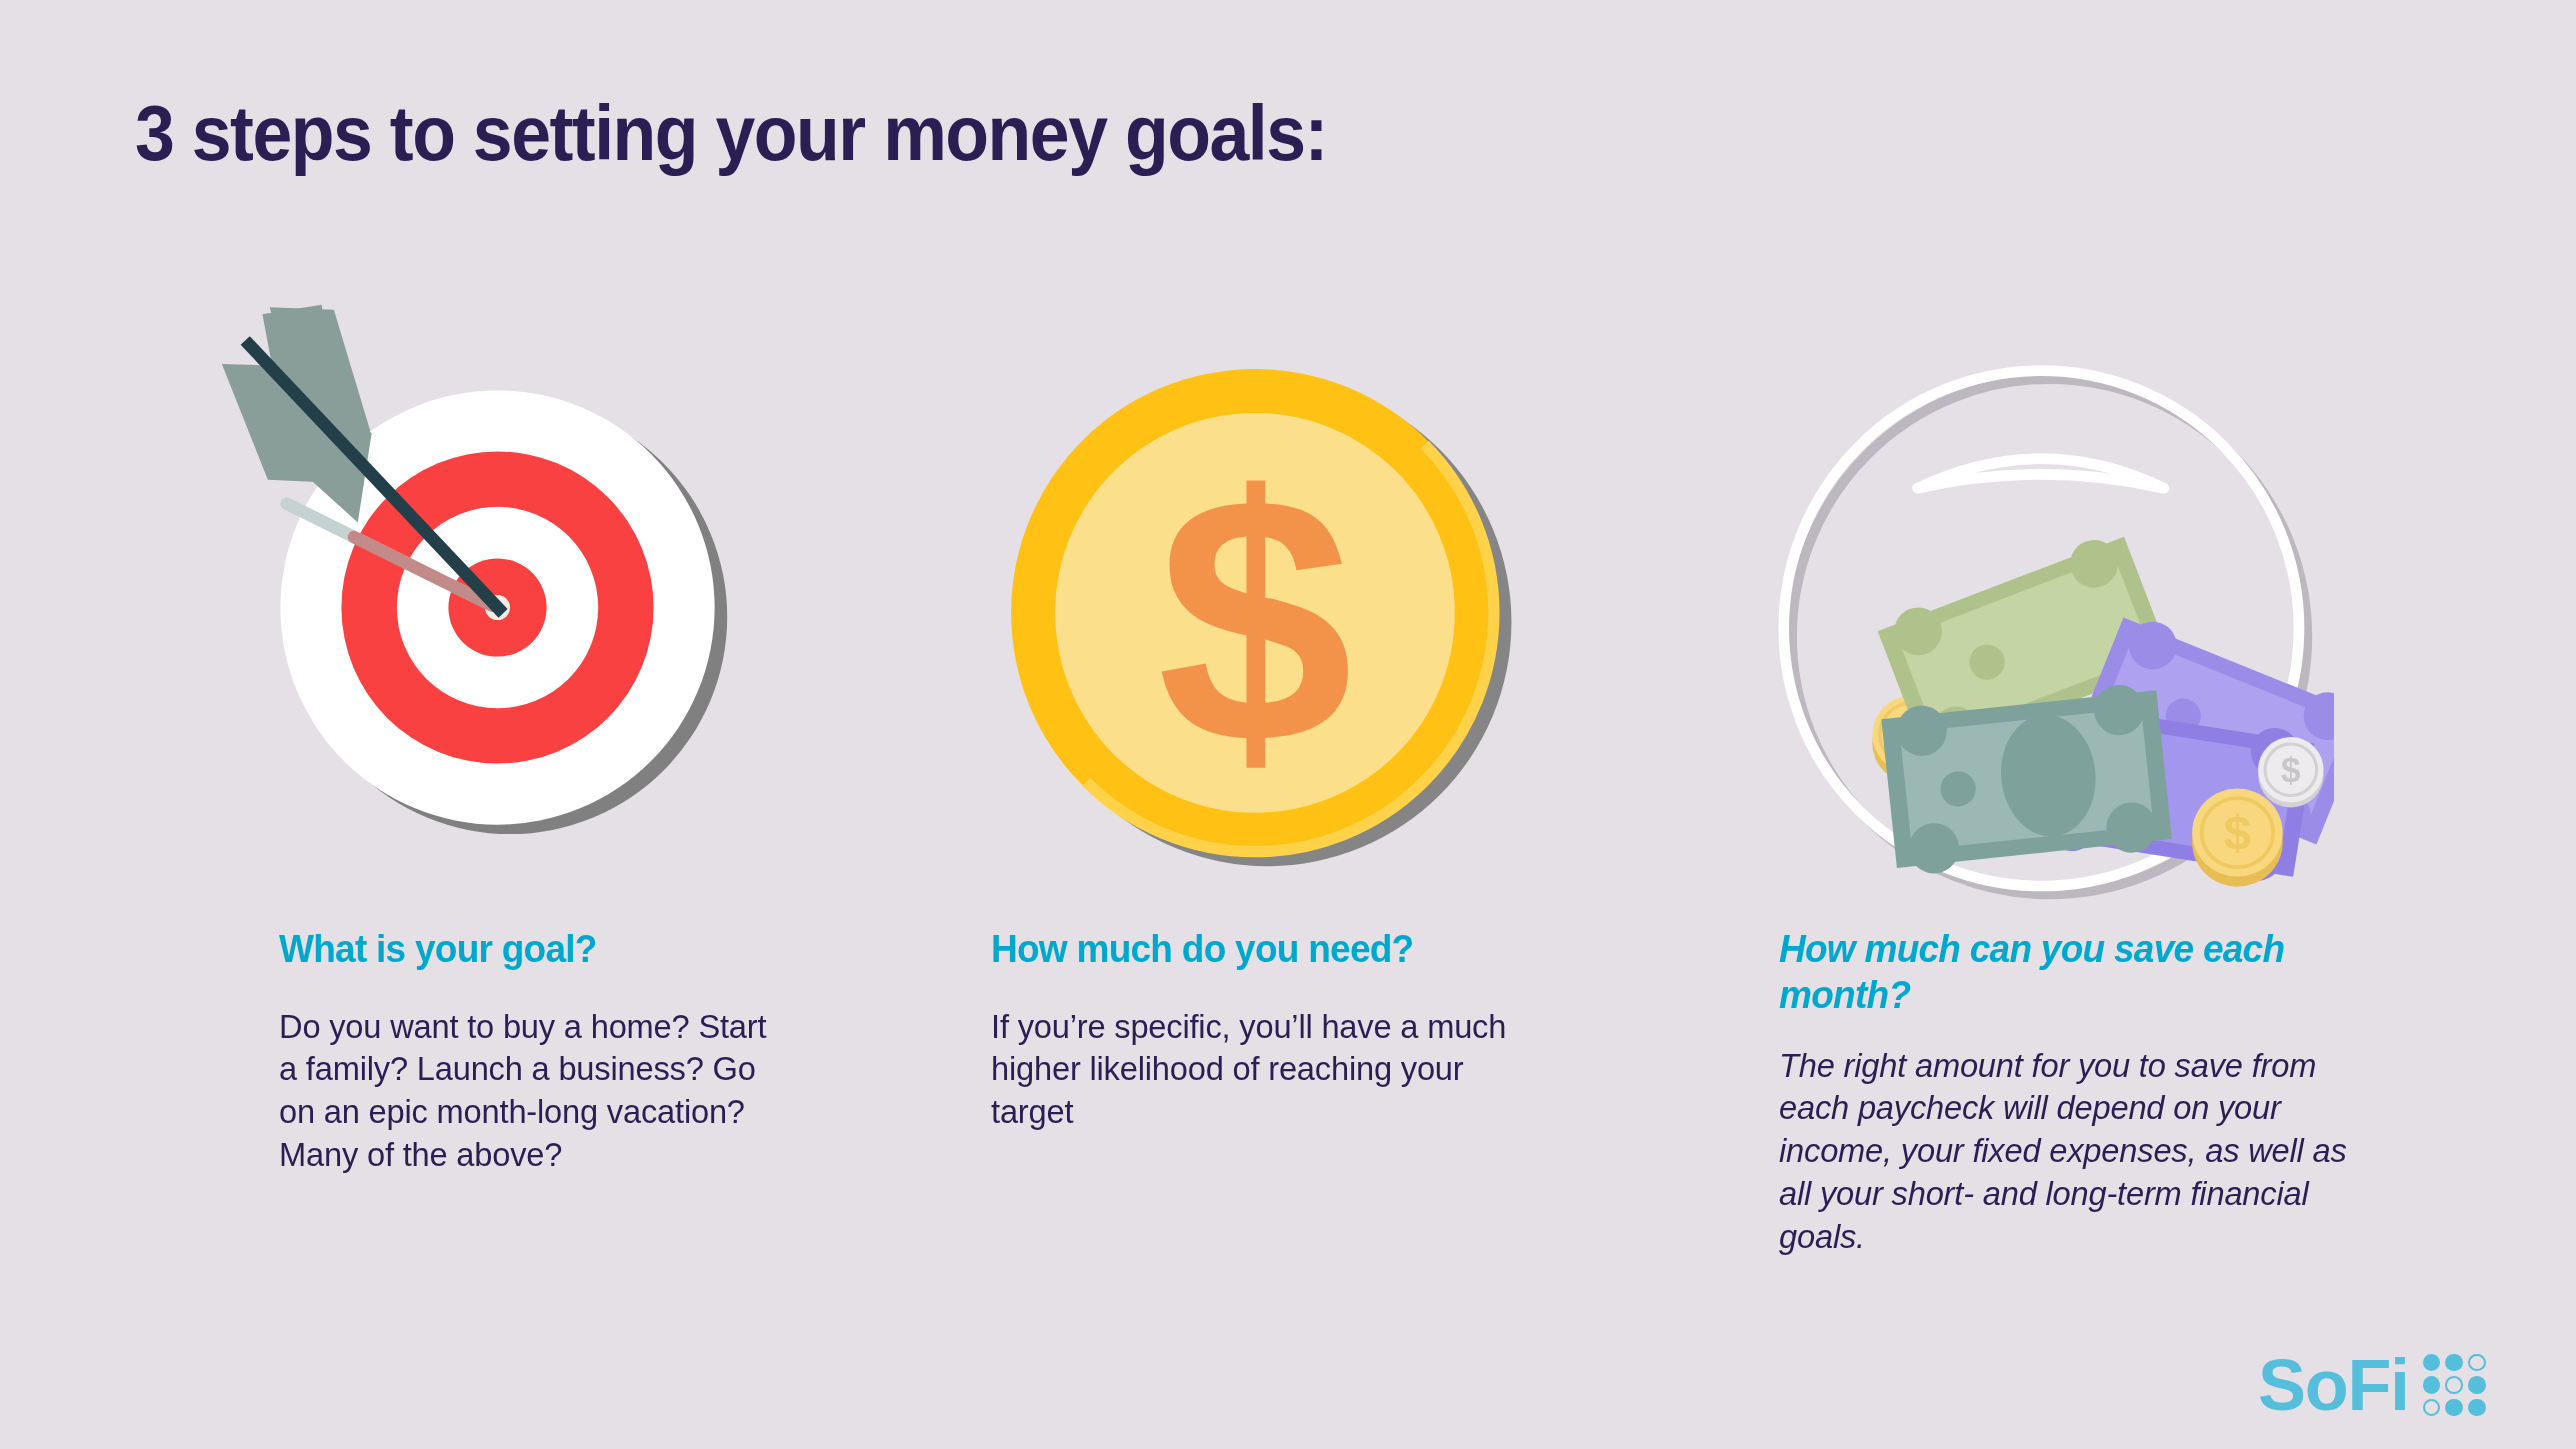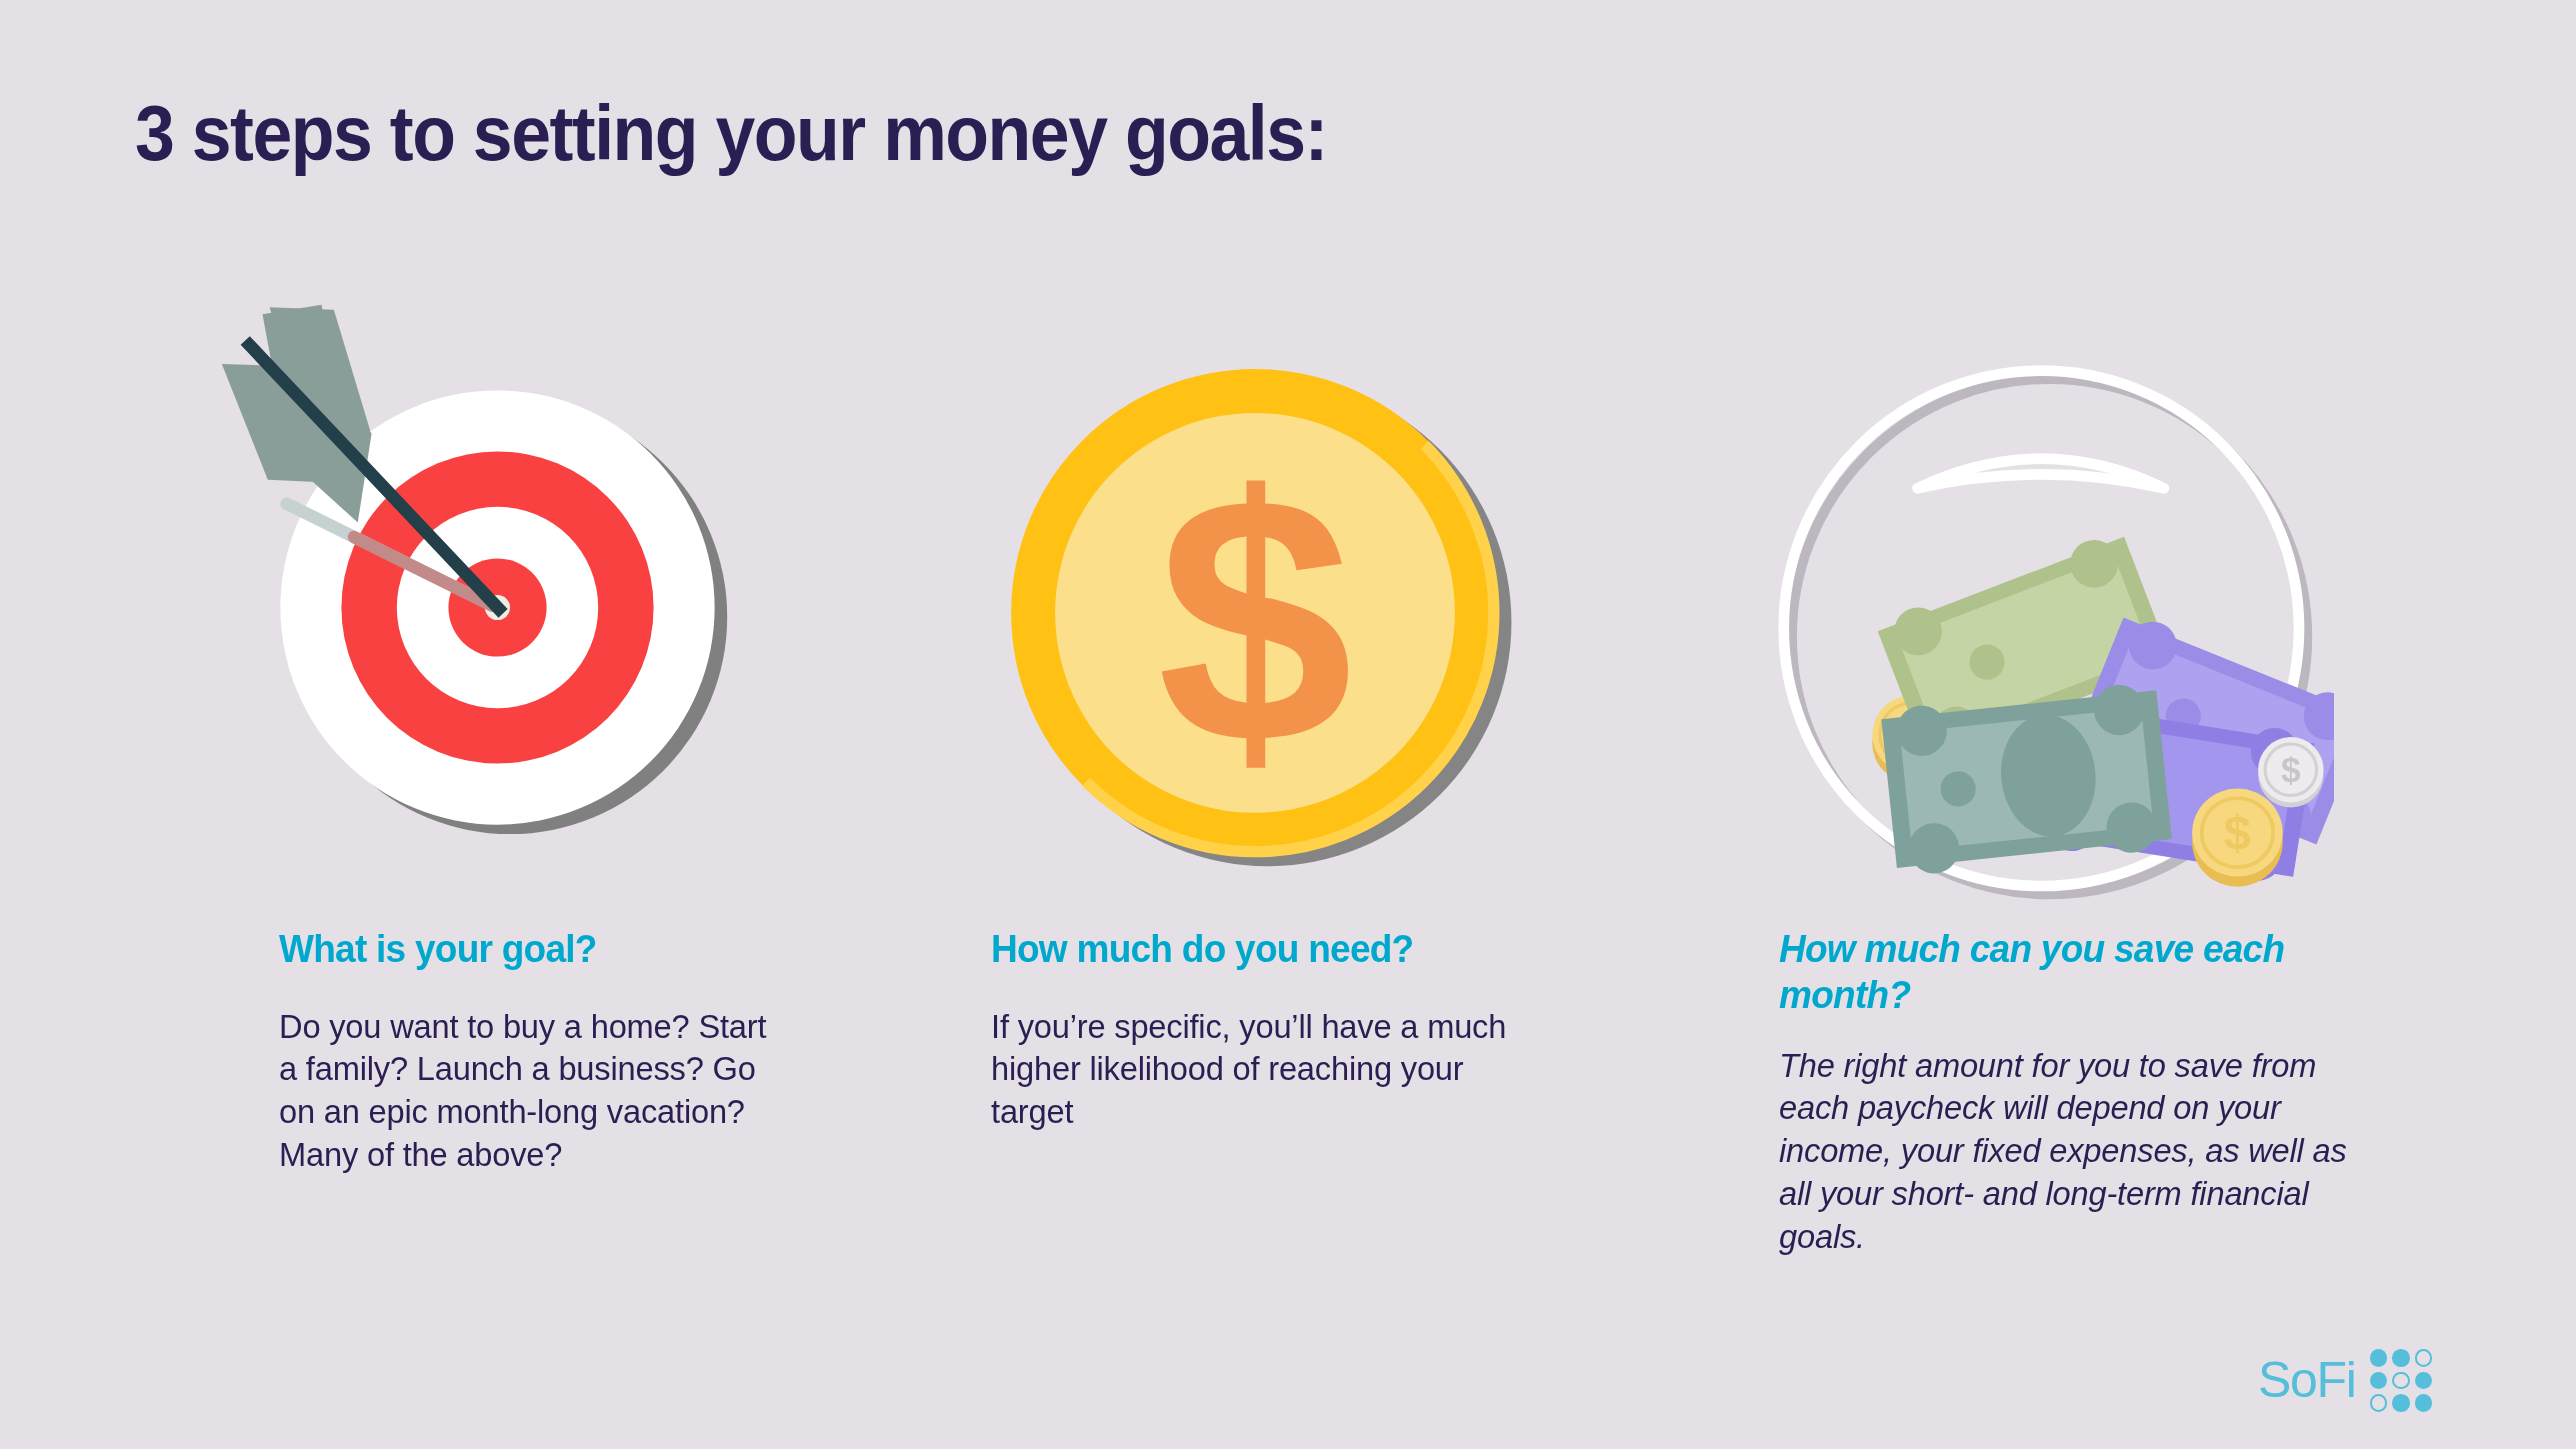--- a/index.html
+++ b/index.html
@@ -79,22 +79,22 @@
   
   #brand-logo {
     position: absolute;
     left: 2258px;
     top: 1349px;
     display: flex;
     align-items: center;
     gap: 14px;
   }
   #brand-wordmark {
-    font-size: 50px;
-    font-weight: 400;
+    font-size: 72px;
+    font-weight: 700;
     color: #55BFDB;
     letter-spacing: -1.3px;
     line-height: 1;
   }
   #brand-dotgrid {
     display: grid;
     grid-template-columns: repeat(3, 17.6px);
     grid-template-rows: repeat(3, 17.6px);
     gap: 5px;
   }

